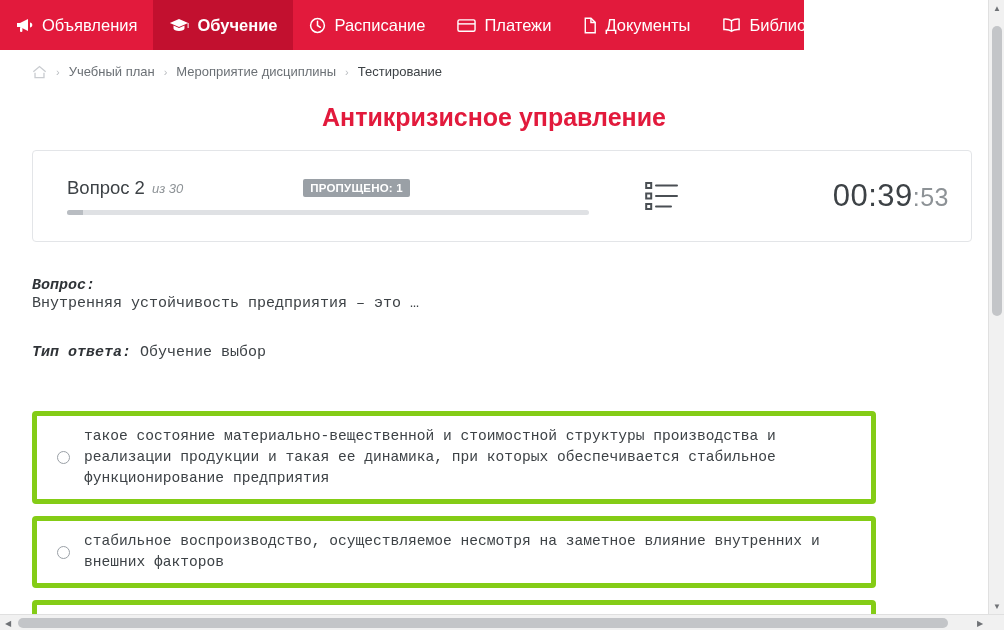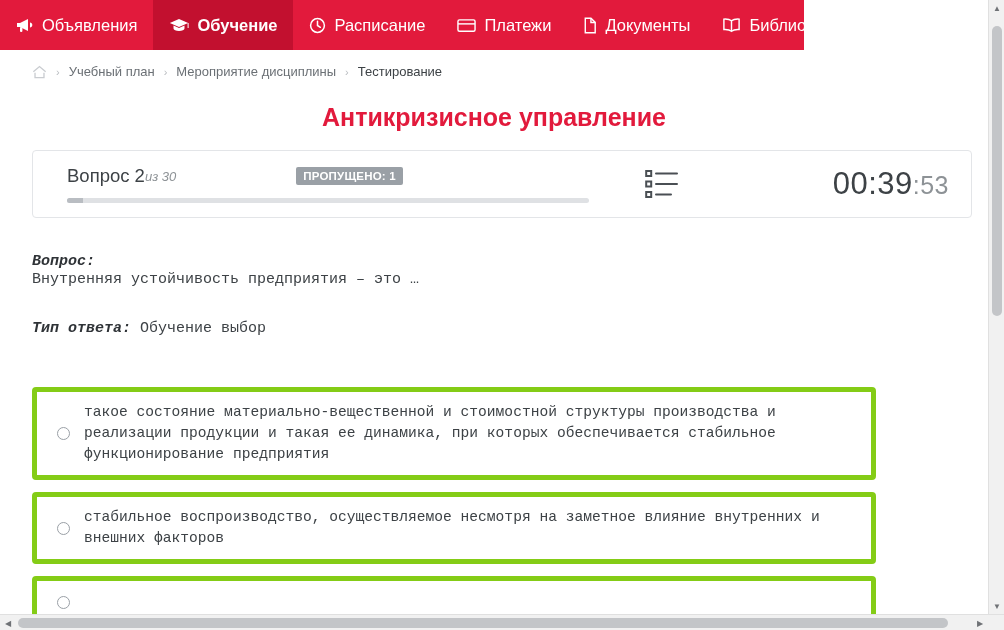--- a/index.html
+++ b/index.html
@@ -68,41 +68,42 @@
     padding: 14px 0 18px;
     width: 988px;
   }
 
   
   .status-card {
     margin: 0 32px;
     width: 940px;
     border: 1px solid #e3e5e8;
     border-radius: 4px;
-    height: 68px;
+    height: 92px;
     display: flex;
     align-items: center;
     background: #fff;
   }
   .q-block {
     padding-left: 34px;
     width: 560px;
   }
   .q-line {
     display: flex;
     align-items: center;
   }
   .q-label {
     font-size: 18.5px;
     color: #3d4246;
   }
   .q-of {
     font-size: 13px;
     font-style: italic;
     color: #8d9296;
+    margin-left: 7px;
   }
   .badge {
     margin-left: 120px;
     background: #9aa0a6;
     color: #fff;
     font-size: 11.5px;
     font-weight: bold;
     padding: 3px 7px;
     border-radius: 2px;
     letter-spacing: .2px;

